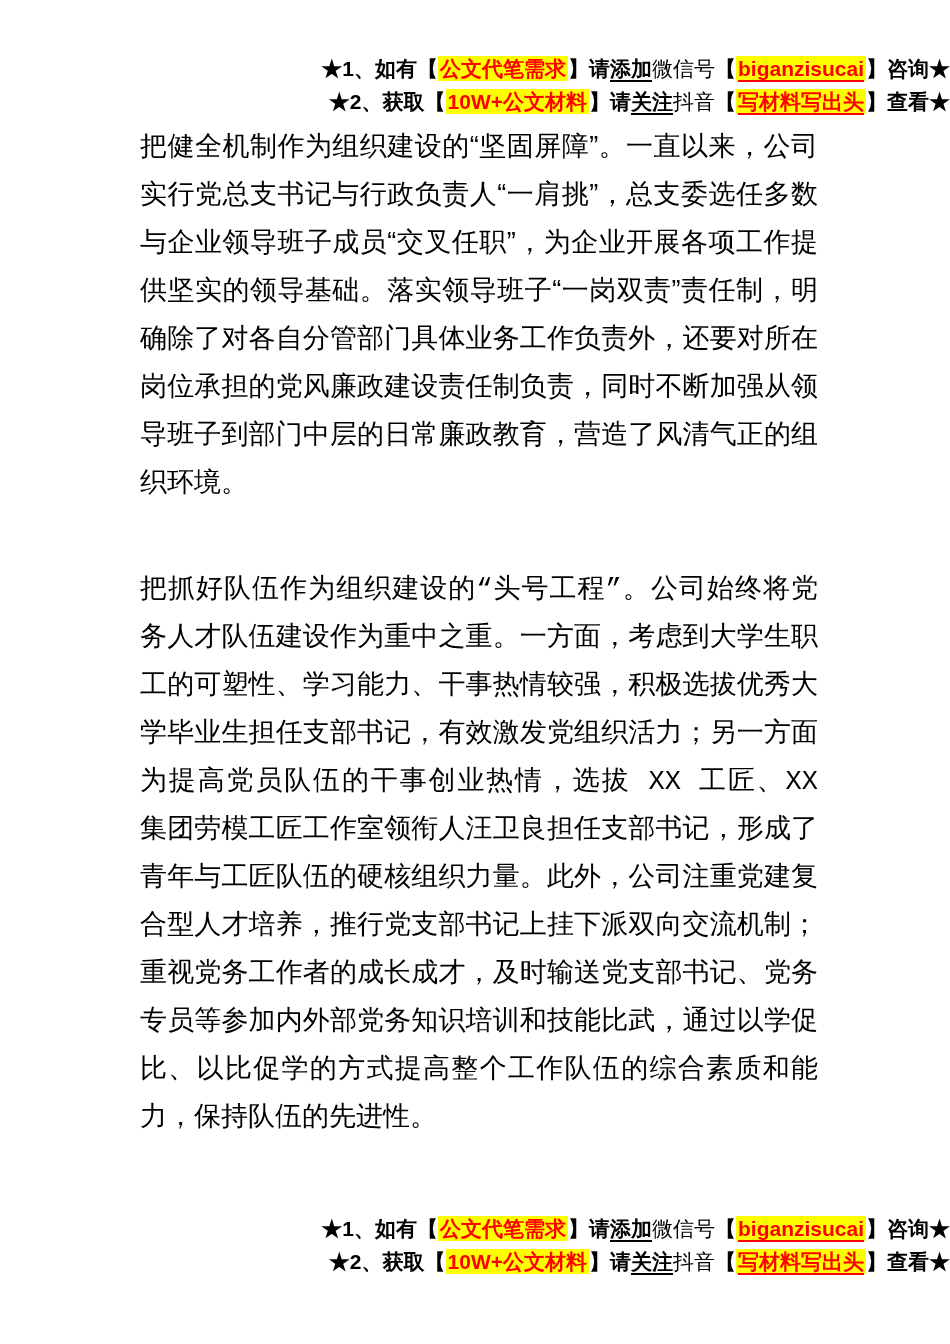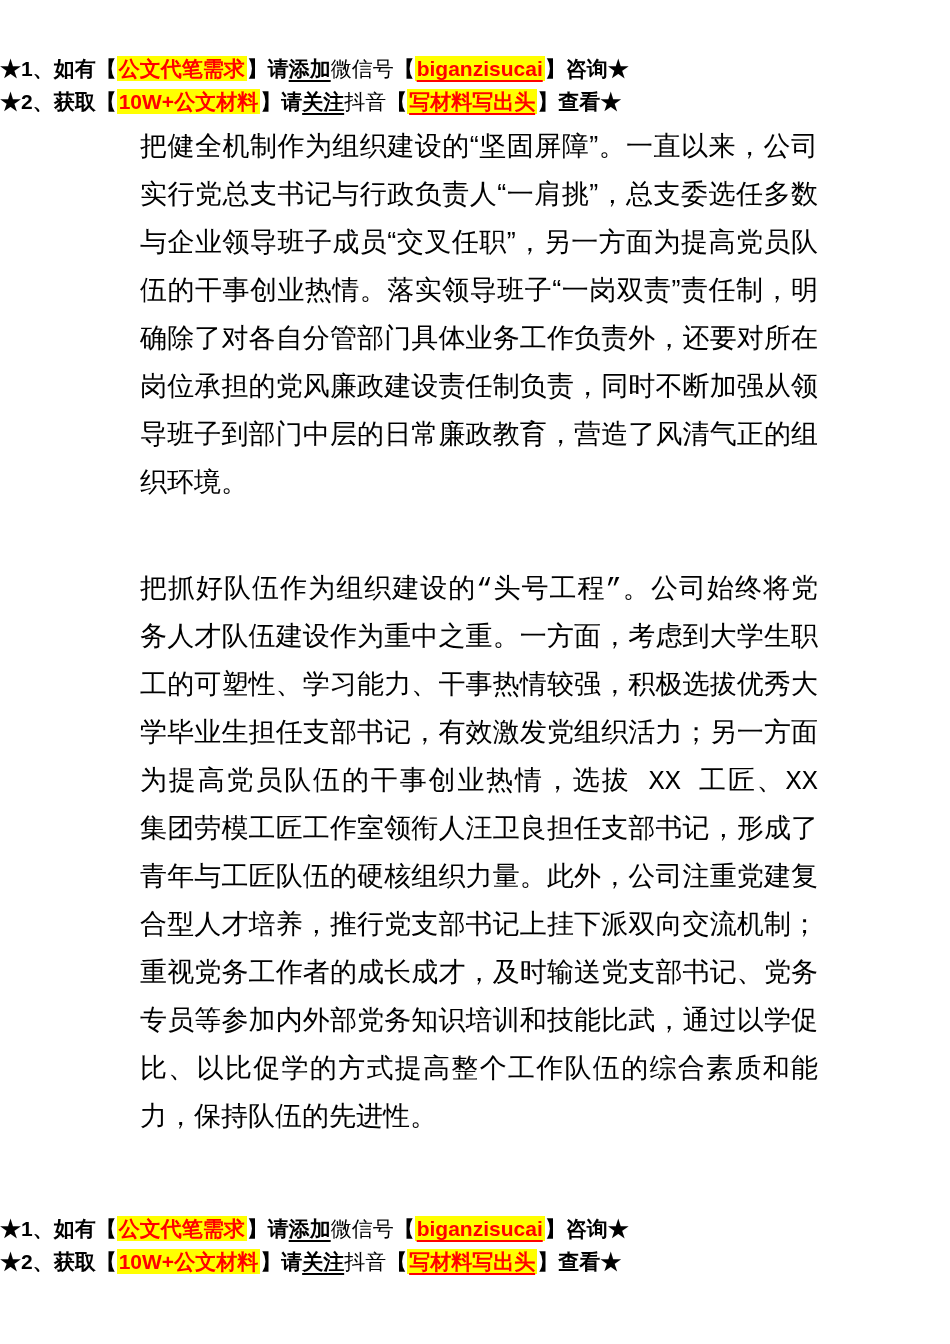--- a/index.html
+++ b/index.html
@@ -12,21 +12,21 @@
     position: relative;
     width: 950px;
     height: 1344px;
     background: #ffffff;
     color: #000000;
     font-family: "Liberation Sans", sans-serif;
     overflow: hidden;
   }
   
   .promo {
-    text-align: left;
+    text-align: right;
     font-size: 21px;
     line-height: 33px;
     color: #000000;
     white-space: nowrap;
   }
   .promo-header { padding-top: 52px; }
   .promo-footer {
     position: absolute;
     top: 1212px;
     left: 0;
@@ -67,21 +67,21 @@
   <div class="promo promo-header">
     <p class="promo-line">
       <span class="b">★1、如有【</span><span class="b hl">公文代笔需求</span><span class="b">】请</span><span class="b ul">添加</span><span class="rg">微信号</span><span class="b">【</span><span class="b hl ul">biganzisucai</span><span class="b">】咨询★</span>
     </p>
     <p class="promo-line">
       <span class="b">★2、获取【</span><span class="b hl">10W+公文材料</span><span class="b">】请</span><span class="b ul">关注</span><span class="rg">抖音</span><span class="b">【</span><span class="b hl ul">写材料写出头</span><span class="b">】查看★</span>
     </p>
   </div>
 
   <div class="body-text">
-    <p class="para-1">把健全机制作为组织建设的“坚固屏障”。一直以来，公司实行党总支书记与行政负责人“一肩挑”，总支委选任多数与企业领导班子成员“交叉任职”，另一方面为提高党员队伍的干事创业热情。落实领导班子“一岗双责”责任制，明确除了对各自分管部门具体业务工作负责外，还要对所在岗位承担的党风廉政建设责任制负责，同时不断加强从领导班子到部门中层的日常廉政教育，营造了风清气正的组织环境。</p>
+    <p class="para-1">把健全机制作为组织建设的“坚固屏障”。一直以来，公司实行党总支书记与行政负责人“一肩挑”，总支委选任多数与企业领导班子成员“交叉任职”，为企业开展各项工作提供坚实的领导基础。落实领导班子“一岗双责”责任制，明确除了对各自分管部门具体业务工作负责外，还要对所在岗位承担的党风廉政建设责任制负责，同时不断加强从领导班子到部门中层的日常廉政教育，营造了风清气正的组织环境。</p>
     <p class="para-2">把抓好队伍作为组织建设的“头号工程”。公司始终将党务人才队伍建设作为重中之重。一方面，考虑到大学生职工的可塑性、学习能力、干事热情较强，积极选拔优秀大学毕业生担任支部书记，有效激发党组织活力；另一方面为提高党员队伍的干事创业热情，选拔 XX 工匠、XX 集团劳模工匠工作室领衔人汪卫良担任支部书记，形成了青年与工匠队伍的硬核组织力量。此外，公司注重党建复合型人才培养，推行党支部书记上挂下派双向交流机制；重视党务工作者的成长成才，及时输送党支部书记、党务专员等参加内外部党务知识培训和技能比武，通过以学促比、以比促学的方式提高整个工作队伍的综合素质和能力，保持队伍的先进性。</p>
   </div>
 
   <div class="promo promo-footer">
     <p class="promo-line">
       <span class="b">★1、如有【</span><span class="b hl">公文代笔需求</span><span class="b">】请</span><span class="b ul">添加</span><span class="rg">微信号</span><span class="b">【</span><span class="b hl ul">biganzisucai</span><span class="b">】咨询★</span>
     </p>
     <p class="promo-line">
       <span class="b">★2、获取【</span><span class="b hl">10W+公文材料</span><span class="b">】请</span><span class="b ul">关注</span><span class="rg">抖音</span><span class="b">【</span><span class="b hl ul">写材料写出头</span><span class="b">】查看★</span>
     </p>

